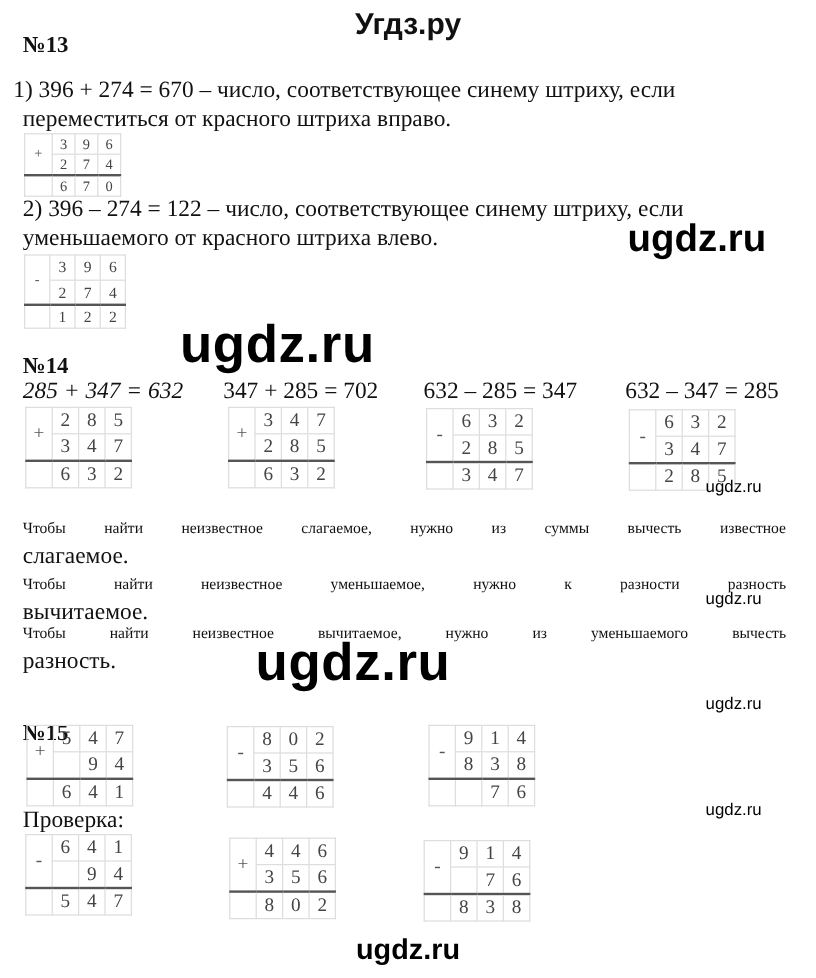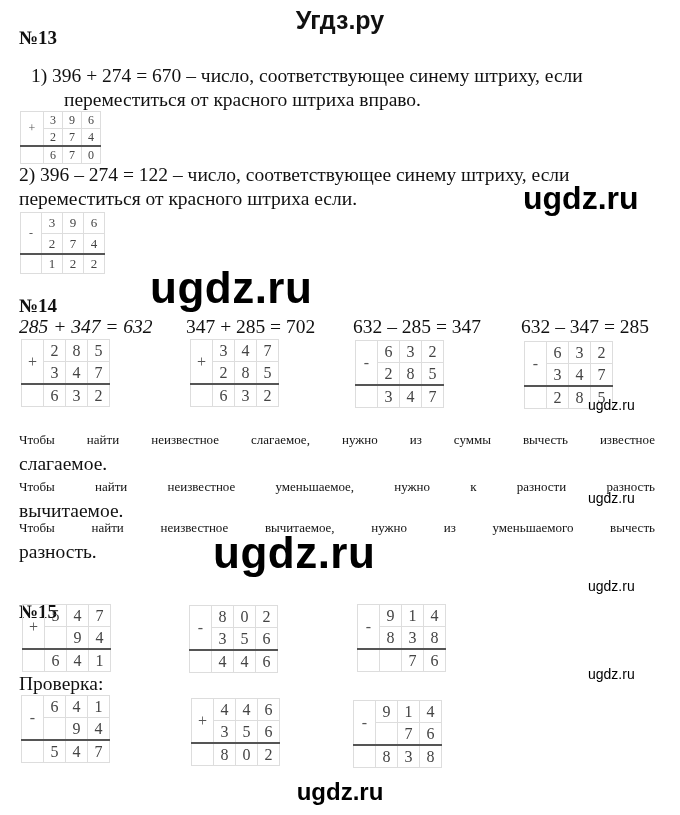--- a/index.html
+++ b/index.html
@@ -25,22 +25,22 @@
   table.sm td.op { width:22px; }
   table.md td { width:21px; height:21px; font-size:16px; }
   table.md td.op { width:21px; }
 </style>
 </head>
 <body>
 
 <div class="abs site-title">Угдз.ру</div>
 
 <div class="abs num" style="left:19px;top:27px;">№13</div>
-<div class="abs txt" style="left:31px;top:64px;">1) 396 + 274 = 670 – число, соответствующее синему штриху, если</div>
-<div class="abs txt" style="left:19px;top:88px;margin-left:45px;">переместиться от красного штриха вправо.</div>
+<div class="abs txt" style="left:11px;top:64px;">1) 396 + 274 = 670 – число, соответствующее синему штриху, если</div>
+<div class="abs txt" style="left:19px;top:88px;">переместиться от красного штриха вправо.</div>
 
 <table class="abs col sm" style="left:20px;top:111px;">
   <tbody>
       <tr class="r1">
         <td class="op" rowspan="2">+</td>
     <td>3</td>
     <td>9</td>
     <td>6</td>
       </tr>
   <tr class="r2">
@@ -51,21 +51,21 @@
   <tr class="r3">
         <td></td>
     <td>6</td>
     <td>7</td>
     <td>0</td>
       </tr>
 </tbody>
   </table>
 
 <div class="abs txt" style="left:19px;top:163px;">2) 396 – 274 = 122 – число, соответствующее синему штриху, если</div>
-<div class="abs txt" style="left:19px;top:187px;">переместиться от красного штриха если.</div>
+<div class="abs txt" style="left:19px;top:187px;">уменьшаемого от красного штриха влево.</div>
 
 <table class="abs col sm" style="left:20px;top:212px;">
   <tbody>
       <tr class="r1">
         <td class="op" rowspan="2" style="width:20px;">-</td>
     <td style="height:20px;width:20px;font-size:13px;">3</td>
     <td style="width:20px;font-size:13px;">9</td>
     <td style="width:20px;font-size:13px;">6</td>
       </tr>
   <tr class="r2">

